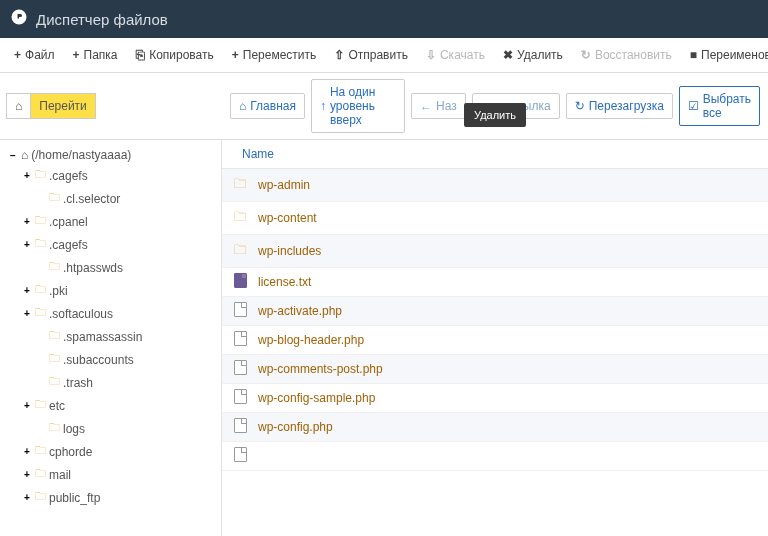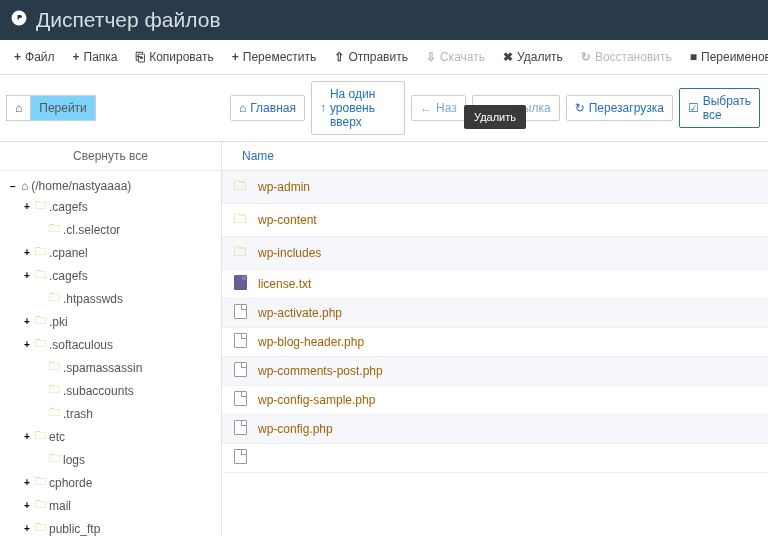--- a/index.html
+++ b/index.html
@@ -1,28 +1,28 @@
 <!DOCTYPE html>
 <html><head>
 <meta charset="utf-8">
 <style>
 *{margin:0;padding:0;box-sizing:border-box;font-family:-apple-system,BlinkMacSystemFont,"Segoe UI",Helvetica,Arial,sans-serif;font-size:12px}
 body{background:#fff;color:#555}
 .header{background:#293a4a;color:#fff;padding:8px 10px;display:flex;align-items:center;gap:8px}
 .header .logo{font-size:16px;font-weight:bold}
-.header .title{font-size:21px;color:#d8dde2}
+.header .title{font-size:15px;color:#d8dde2}
 .toolbar{background:#fff;border-bottom:1px solid #ddd;padding:6px 8px;display:flex;gap:6px;overflow:hidden;white-space:nowrap}
 .tbtn{display:inline-flex;align-items:center;gap:4px;padding:4px 6px;color:#444;cursor:pointer}
 .tbtn.disabled{color:#b8b8b8}
 .tbtn .ico{font-weight:bold}
 .secondrow{display:flex;border-bottom:1px solid #ddd}
 .pathbar{display:flex;padding:6px;gap:0;align-items:center;width:222px}
 .pathbar .homebtn{border:1px solid #ccc;padding:5px 8px;background:#fff;cursor:pointer}
 .pathbar input{border:1px solid #ccc;border-left:none;padding:5px 6px;width:116px}
-.pathbar .gobtn{border:1px solid #ccc;border-left:none;padding:5px 8px;background:#7dd3fc;cursor:pointer}
+.pathbar .gobtn{border:1px solid #ccc;border-left:none;padding:5px 8px;background:#fde047;cursor:pointer}
 .actionbar{flex:1;padding:6px 8px;display:flex;gap:6px;align-items:center;position:relative}
 .abtn{display:inline-flex;align-items:center;gap:4px;padding:5px 8px;border:1px solid #ccc;background:#fff;color:#2a6ebb;cursor:pointer;border-radius:2px}
 .abtn.sel{border-color:#2a6ebb}
 .abtn.behind{color:#86a9c9}
 .tooltip{position:absolute;top:30px;left:242px;background:#3a3a3a;color:#fff;padding:6px 10px;border-radius:2px;font-size:11px;z-index:10}
 .main{display:flex;height:458px}
 .sidebar{width:222px;border-right:1px solid #e3e3e3;overflow-y:auto}
 .collapse{padding:7px;text-align:center;color:#666;cursor:pointer;border-bottom:1px solid #eee}
 .tree{padding:6px 4px}
 .tnode{display:flex;align-items:center;gap:3px;padding:2px 0;cursor:pointer;white-space:nowrap}
@@ -120,21 +120,20 @@
       <span class="abtn sel">
         <span>☑</span>
         <span>Выбрать все</span>
       </span>
       <div class="tooltip">Удалить</div>
   </div>
 </div>
 
 <div class="main">
   <div class="sidebar">
-    <div class="collapse">Свернуть все</div>
     <div class="tree" id="tree">
         <div class="tnode" style="padding-left: 4px;">
           <span class="tg">−</span>
           <span class="hm">⌂</span>
           <span class="lbl">(/home/nastyaaaa)</span>
         </div>
         <div class="tnode" style="padding-left: 18px;">
           <span class="tg">+</span>
           <span class="fi">🗀</span>
           <span class="lbl">.cagefs</span>

